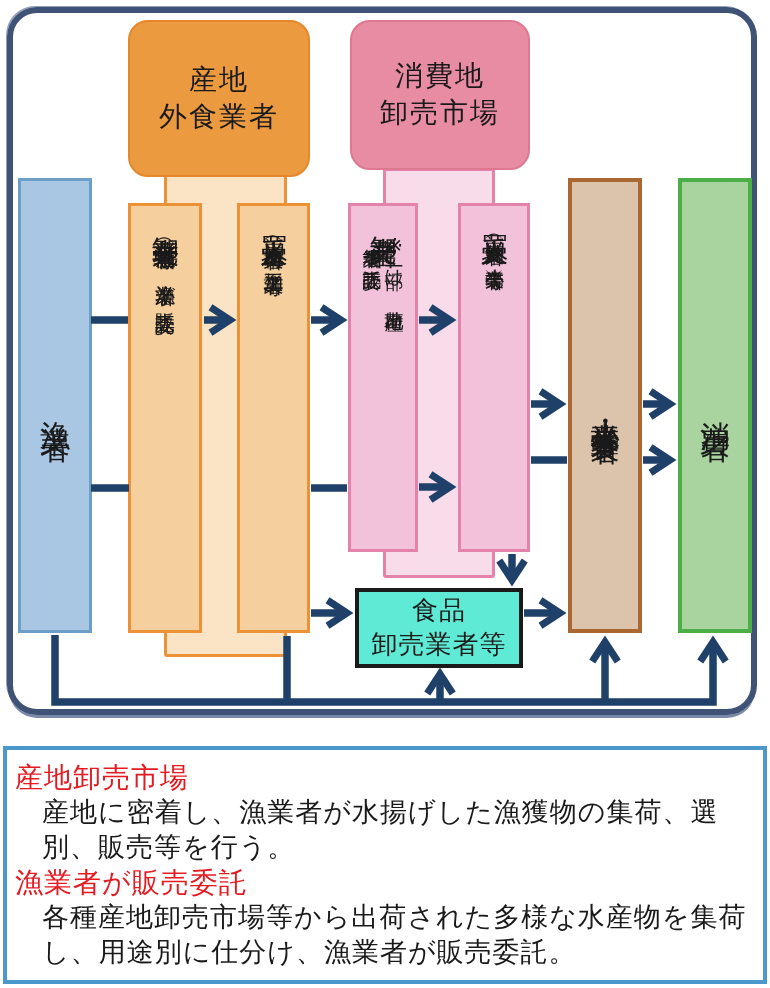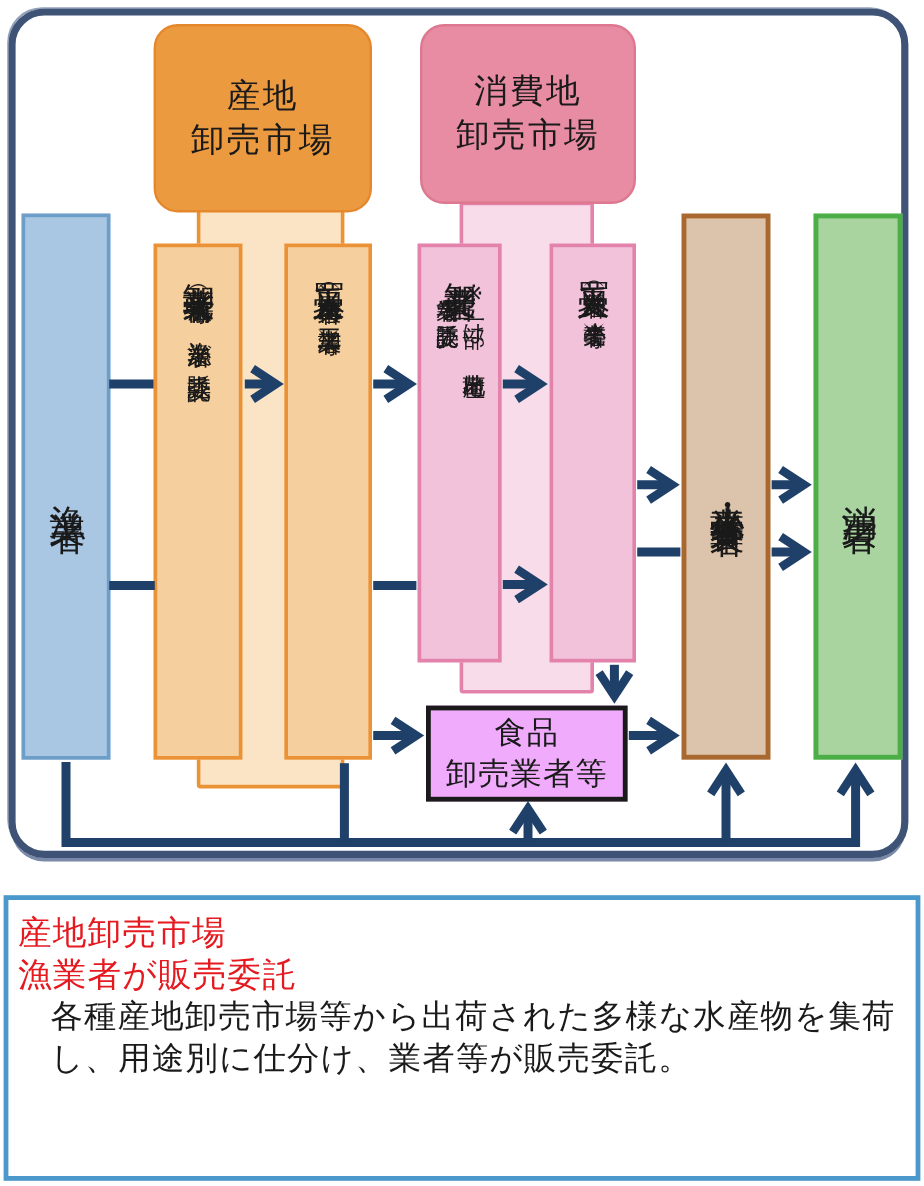--- a/index.html
+++ b/index.html
@@ -48,21 +48,21 @@
   .box-o1{left:128px;top:203px;width:74px;height:430px;background:#F6CF9E;border:3px solid #EC9236;padding-top:9px;}
   .box-o2{left:237px;top:203px;width:73px;height:430px;background:#F6CF9E;border:3px solid #EC9236;padding-top:9px;}
   .box-p1{left:348px;top:203px;width:70px;height:349px;background:#F1C2DA;border:3px solid #E383AC;padding-top:8px;}
   .box-p2{left:458px;top:203px;width:72px;height:349px;background:#F1C2DA;border:3px solid #E383AC;padding-top:8px;}
   .box-brown{left:568px;top:178px;width:74px;height:455px;background:#DCC3AB;border:4px solid #A8682F;justify-content:center;}
   .box-brown .vlabel{letter-spacing:2px;font-size:29px;}
   .box-green{left:678px;top:178px;width:74px;height:455px;background:#A9D4A0;border:4px solid #4CAE46;justify-content:center;}
 
   
   .box-food{
-    left:355px;top:588px;width:168px;height:80px;background:#f0abfc;border:4px solid #1A1A1A;
+    left:355px;top:588px;width:168px;height:80px;background:#5eead4;border:4px solid #1A1A1A;
     display:flex;align-items:center;justify-content:center;text-align:center;
     font-size:26px;line-height:1.3;white-space:pre-line;z-index:20;letter-spacing:1px;
   }
 
   
   svg.flows{position:absolute;left:0;top:0;z-index:30;overflow:visible;pointer-events:none;}
 
   
   .legend{
     left:3px;top:746px;width:764px;height:238px;
@@ -75,21 +75,21 @@
 </head>
 <body>
 
 <div class="abs frame"></div>
 
 <div class="abs plate plate-orange"></div>
 <div class="abs plate plate-pink"></div>
 
 <div class="abs hdr hdr-orange">
   <span>産地
-卸売市場</span>
+外食業者</span>
 </div>
 <div class="abs hdr hdr-pink">
   <span>消費地
 卸売市場</span>
 </div>
 
 <div class="abs vbox box-blue">
   <div class="vlabel">漁業者</div>
 </div>
 
@@ -157,16 +157,18 @@
     <path d="M524 613 H560" marker-end="url(#ah)"></path>
     <path d="M55 635 V702 H713 V642" marker-end="url(#ah)"></path>
     <path d="M287 636 V702"></path>
     <path d="M440 702 V674" marker-end="url(#ah)"></path>
     <path d="M605 702 V642" marker-end="url(#ah)"></path>
   </g>
 </svg>
 
 <div class="abs legend">
   <p class="hding">産地卸売市場</p>
+  <p class="bdy">産地に密着し、漁業者が水揚げした漁獲物の集荷、選
+別、販売等を行う。</p>
   <p class="hding">漁業者が販売委託</p>
   <p class="bdy">各種産地卸売市場等から出荷された多様な水産物を集荷
-し、用途別に仕分け、業者等が販売委託。</p>
+し、用途別に仕分け、漁業者が販売委託。</p>
 </div>
 
 </body></html>

